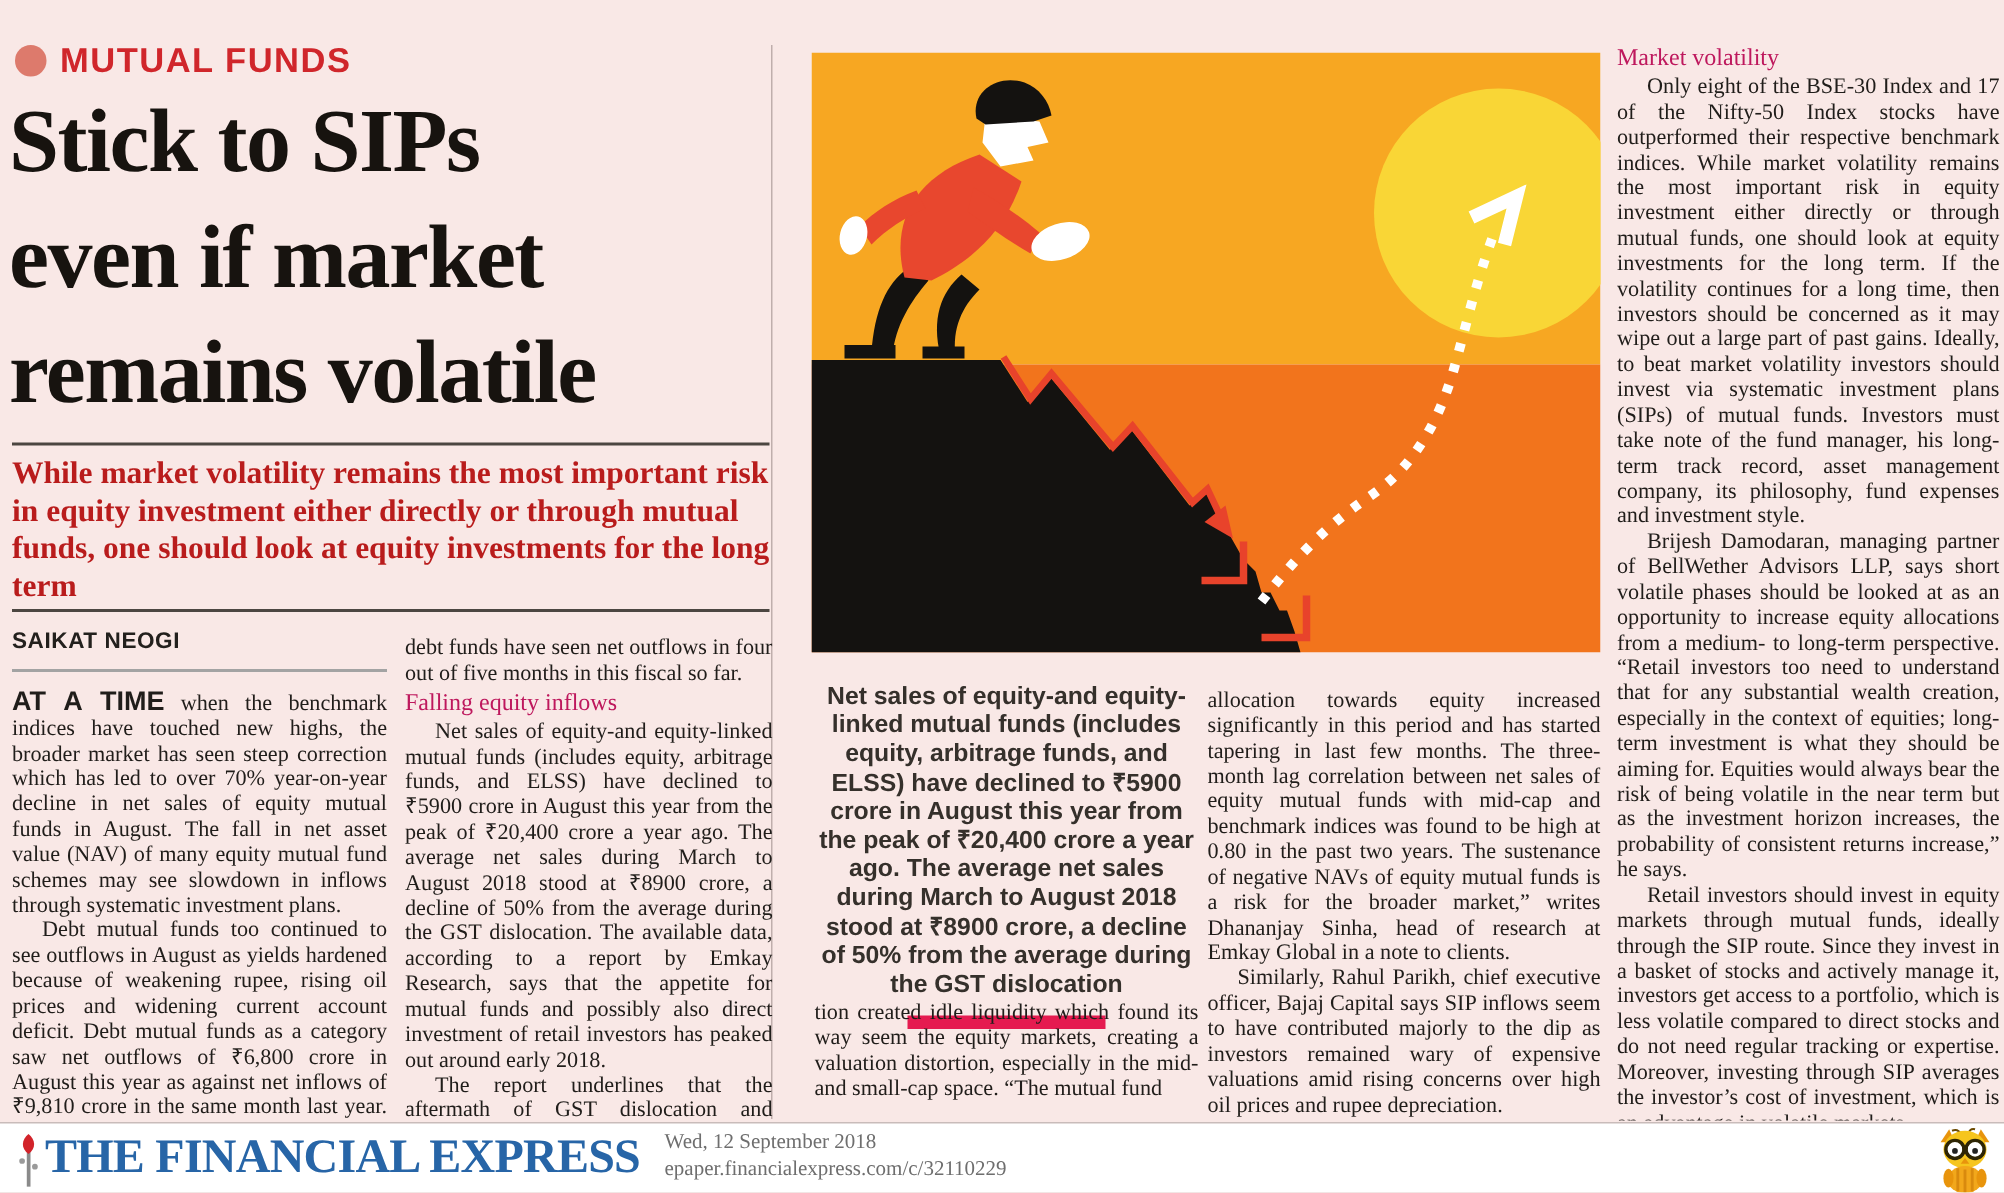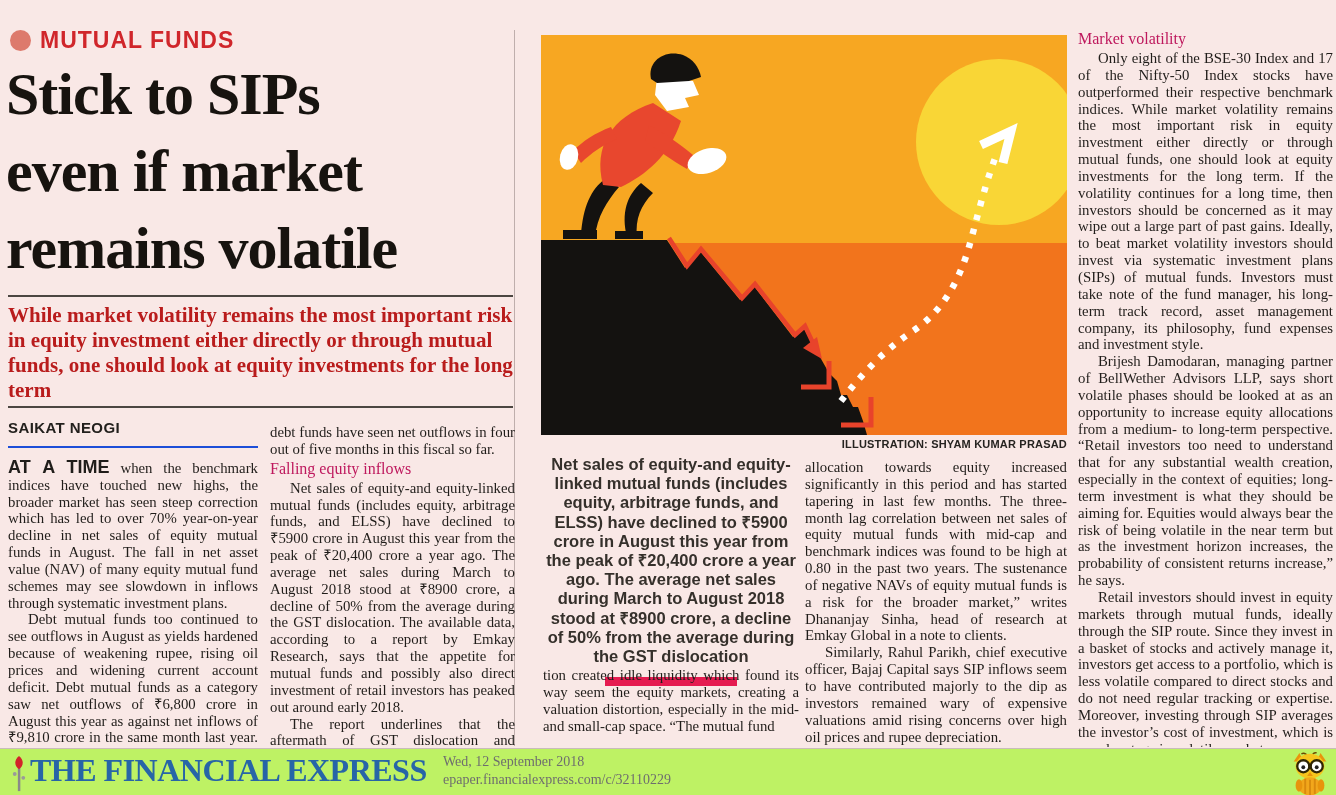--- a/index.html
+++ b/index.html
@@ -28,40 +28,40 @@
   .bodycol{font-size:14.8px;line-height:16.85px;text-align:justify;color:#201d1a;overflow:hidden;}
   .bodycol p{margin:0;}
   .indent{text-indent:20px;}
   .col1{left:8px;top:420px;width:250px;height:328px;}
   .col2{left:270px;top:424px;width:245px;height:324px;}
   .col3cont{left:543px;top:667px;width:256px;height:80px;}
   .col4{left:805px;top:459px;width:262px;height:289px;}
   .col5{left:1078px;top:28px;width:255px;height:719px;}
 
   .byline{font-family:"Liberation Sans",sans-serif;font-weight:bold;font-size:15px;
-          letter-spacing:.4px;color:#23201d;border-bottom:2px solid #1d4ed8;
+          letter-spacing:.4px;color:#23201d;border-bottom:2px solid #a3a3a3;
           padding-bottom:9px;margin-bottom:11px;text-align:left;}
   .subhead{font-size:16px;line-height:22px;font-weight:normal;color:#be185d;
            margin:7px 0 7px 0;text-align:left;text-indent:0;}
   .lead-in{font-family:"Liberation Sans",sans-serif;font-weight:bold;font-size:18px;}
 
   
   .illus{left:541px;top:35px;width:526px;height:400px;}
   .caption{left:541px;top:438px;width:526px;text-align:right;
            font-family:"Liberation Sans",sans-serif;font-weight:bold;font-size:11px;
            letter-spacing:.2px;color:#262320;}
 
   
   .pullquote{left:543px;top:455px;width:256px;text-align:center;
              font-family:"Liberation Sans",sans-serif;font-weight:bold;
              font-size:16.5px;line-height:19.2px;color:#35302b;}
   .pull-bar{width:132px;height:9px;background:#E51B50;margin:11px auto 0 auto;}
 
   
-  .footer{left:0;top:748px;width:1336px;height:47px;background:#bef264;
+  .footer{left:0;top:748px;width:1336px;height:47px;background:#ffffff;
           border-top:1px solid #c9bcba;box-sizing:border-box;}
   .fe-logo-icon{position:absolute;left:10px;top:6px;}
   .masthead{position:absolute;left:30px;top:3px;font-family:"Liberation Serif",serif;
             font-weight:bold;font-size:32px;letter-spacing:-.5px;color:#2765A7;}
   .stamp{position:absolute;left:443px;top:4px;font-family:Liberation Serif, serif;
          font-size:14px;line-height:18px;color:#6e6e6e;white-space:nowrap;}
   .owl{position:absolute;right:3px;top:1px;cursor:pointer;}
 </style>
 </head>
 <body>
@@ -123,21 +123,20 @@
         <path d="M62,150 C52,112 70,82 112,68 L140,86 C128,122 104,140 80,152 Z" fill="#E8472E"></path>
         <path d="M108,90 C126,100 140,110 152,120 L146,134 C132,126 118,116 104,106 Z" fill="#E8472E"></path>
         <ellipse cx="166" cy="126" rx="20" ry="12" transform="rotate(-18 166 126)" fill="#FFFFFF"></ellipse>
         <path d="M70,92 C54,98 42,106 32,116 L40,128 C50,118 62,110 76,104 Z" fill="#E8472E"></path>
         <ellipse cx="28" cy="122" rx="9" ry="13" transform="rotate(14 28 122)" fill="#FFFFFF"></ellipse>
         <path d="M116,42 L152,46 L158,60 L144,63 L148,72 L126,76 L114,60 Z" fill="#FFFFFF"></path>
         <path d="M110,44 C106,26 124,14 142,20 C152,24 158,32 160,42 L148,46 L116,48 Z" fill="#141210"></path>
       </g>
     </svg>
   </div>
-  <div class="abs caption">ILLUSTRATION: SHYAM KUMAR PRASAD</div>
 
   <div class="abs pullquote">
     <div>Net sales of equity-and equity-linked mutual funds (includes equity, arbitrage funds, and ELSS) have declined to ₹5900 crore in August this year from the peak of ₹20,400 crore a year ago. The average net sales during March to August 2018 stood at ₹8900 crore, a decline of 50% from the average during the GST dislocation</div>
     <div class="pull-bar"></div>
   </div>
 
   <div class="abs bodycol col3cont">
     <p>tion created idle liquidity which found its way seem the equity markets, creating a valuation distortion, especially in the mid- and small-cap space. “The mutual fund</p>
   </div>
 

